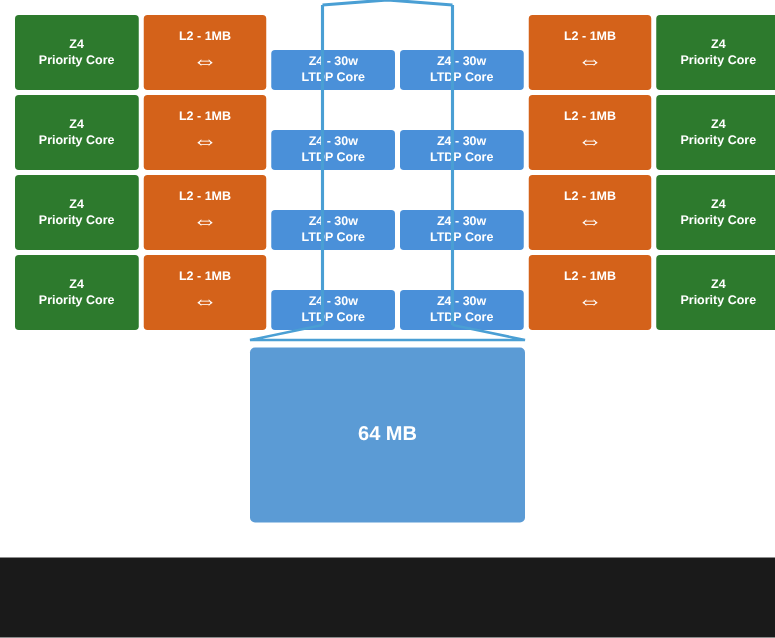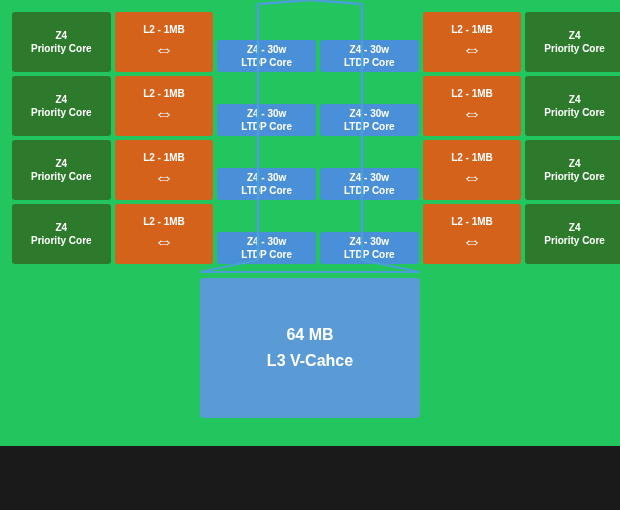--- a/index.html
+++ b/index.html
@@ -7,21 +7,21 @@
       width: 620px;
       height: 510px;
       background: #1a1a1a;
       font-family: Arial, sans-serif;
       overflow: hidden;
     }
     .diagram {
       width: 620px;
       height: 446px;
       position: relative;
-      background: #22c55e;
+      background: #ffffff;
       padding: 8px;
     }
     .grid-area {
       display: grid;
       grid-template-columns: repeat(6, 1fr);
       grid-template-rows: repeat(4, 60px);
       gap: 4px;
       width: 620px;
       padding: 4px;
     }
@@ -123,21 +123,20 @@
     <div class="cell blue-cell">Z4 - 30w<br>LTDP Core</div>
     <div class="cell orange">
       <div>L2 - 1MB<br><span style="font-size:20px">⇔</span></div>
     </div>
     <div class="cell green">Z4<br>Priority Core</div>
 
   </div>
 
   <div class="l3-cache">
     <span>64 MB</span>
-    <span>L3 V-Cahce</span>
   </div>
 
   <svg class="overlay">
 
     <polyline points="258,4 258,260" stroke="#4a9fd4" stroke-width="2.5" fill="none"></polyline>
     <polyline points="362,4 362,260" stroke="#4a9fd4" stroke-width="2.5" fill="none"></polyline>
 
     <polyline points="258,4 310,0 362,4" stroke="#4a9fd4" stroke-width="2.5" fill="none"></polyline>
 
     <polyline points="258,260 200,272 420,272 362,260" stroke="#4a9fd4" stroke-width="2" fill="none"></polyline>

